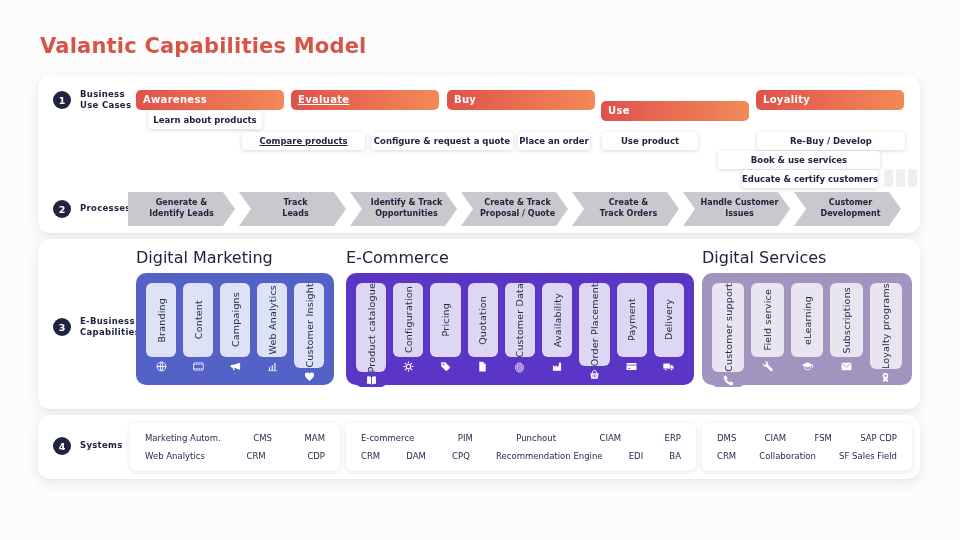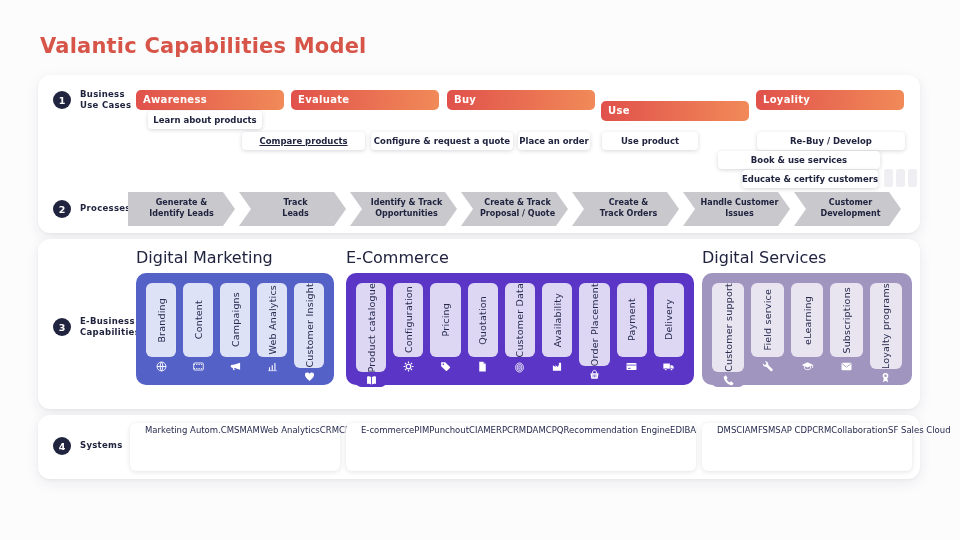--- a/index.html
+++ b/index.html
@@ -70,21 +70,21 @@
   }
   .cap-tab{
     margin-top:2px;height:20px;border-radius:5px;
     display:flex;align-items:center;justify-content:center;
   }
   .cap-tab svg{width:13px;height:13px;display:block;}
 
   .sys-card{
     position:absolute;top:8px;height:48px;background:#fff;border-radius:6px;
     box-shadow:0 1px 5px rgba(32,36,63,.13);
-    display:flex;justify-content:space-evenly;
+    display:flex;flex-direction:column;justify-content:space-evenly;
     padding:2px 15px;box-sizing:border-box;
   }
   .sys-row{display:flex;justify-content:space-between;font-size:8.5px;font-weight:500;color:#262a4e;}
   .sys-row span{white-space:nowrap;}
 </style>
 </head>
 <body style="--accent: #d65548; --navy: #20243f; --chev: #c8c8cd;">
 
 <div class="page">
   <h1 class="title">Valantic Capabilities Model</h1>
@@ -92,21 +92,21 @@
   <section class="panel" id="panel-1">
     <div id="legend-1" class="legend" style="top: 14px;">
         <span class="num">1</span>
         <div class="lbl">
           <div>Business</div>
           <div>Use Cases</div>
         </div>
       </div>
     <div id="stages">
         <div class="stage" style="left: 98px; top: 15px; width: 148px; background: linear-gradient(90deg, rgb(224, 81, 75), rgb(241, 138, 88));">Awareness</div>
-        <div class="stage" style="left: 253px; top: 15px; width: 148px; background: linear-gradient(90deg, rgb(224, 81, 75), rgb(241, 138, 88));">Evaluate</div>
+        <div class="stage" style="left: 253px; top: 15px; width: 148px; background: linear-gradient(90deg, rgb(224, 81, 75), rgb(241, 138, 88)); text-decoration: underline;">Evaluate</div>
         <div class="stage" style="left: 409px; top: 15px; width: 148px; background: linear-gradient(90deg, rgb(224, 81, 75), rgb(241, 138, 88));">Buy</div>
         <div class="stage" style="left: 563px; top: 26px; width: 148px; background: linear-gradient(90deg, rgb(224, 81, 75), rgb(241, 138, 88));">Use</div>
         <div class="stage" style="left: 718px; top: 15px; width: 148px; background: linear-gradient(90deg, rgb(224, 81, 75), rgb(241, 138, 88));">Loyality</div>
       </div>
     <div id="activities">
         <div class="pill" style="left: 110px; top: 36px; width: 114px;">Learn about products</div>
         <div class="pill" style="left: 204px; top: 57px; width: 123px; text-decoration: underline;">Compare products</div>
         <div class="pill" style="left: 333px; top: 57px; width: 142px;">Configure &amp; request a quote</div>
         <div class="pill" style="left: 480px; top: 57px; width: 72px;">Place an order</div>
         <div class="pill" style="left: 564px; top: 57px; width: 96px;">Use product</div>
@@ -475,18 +475,18 @@
         <div class="sys-card" style="left: 664px; width: 210px;">
           <div class="sys-row">
             <span>DMS</span>
             <span>CIAM</span>
             <span>FSM</span>
             <span>SAP CDP</span>
           </div>
           <div class="sys-row">
             <span>CRM</span>
             <span>Collaboration</span>
-            <span>SF Sales Cloud</span>
+            <span>SF Sales Field</span>
           </div>
         </div>
       </div>
   </section>
 </div>
 
 </body></html>

